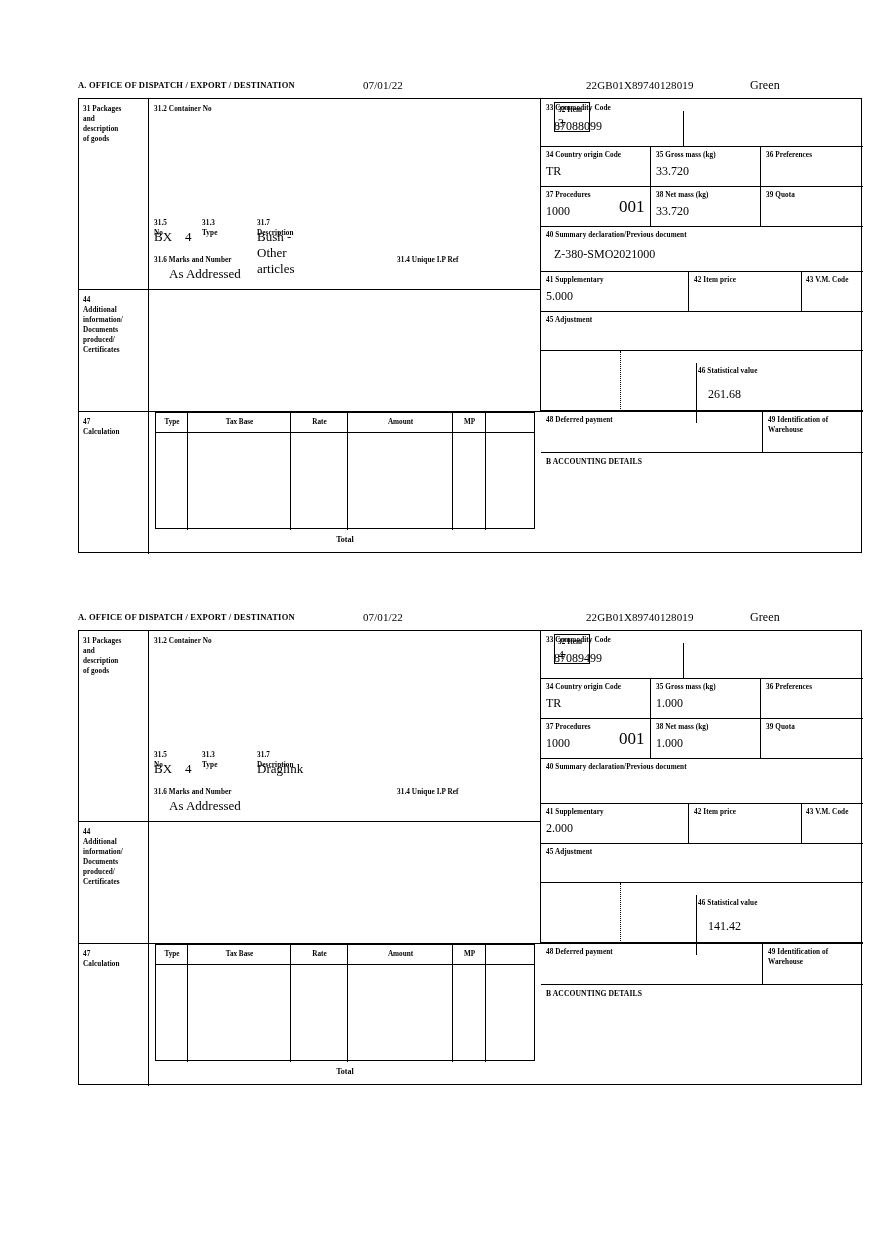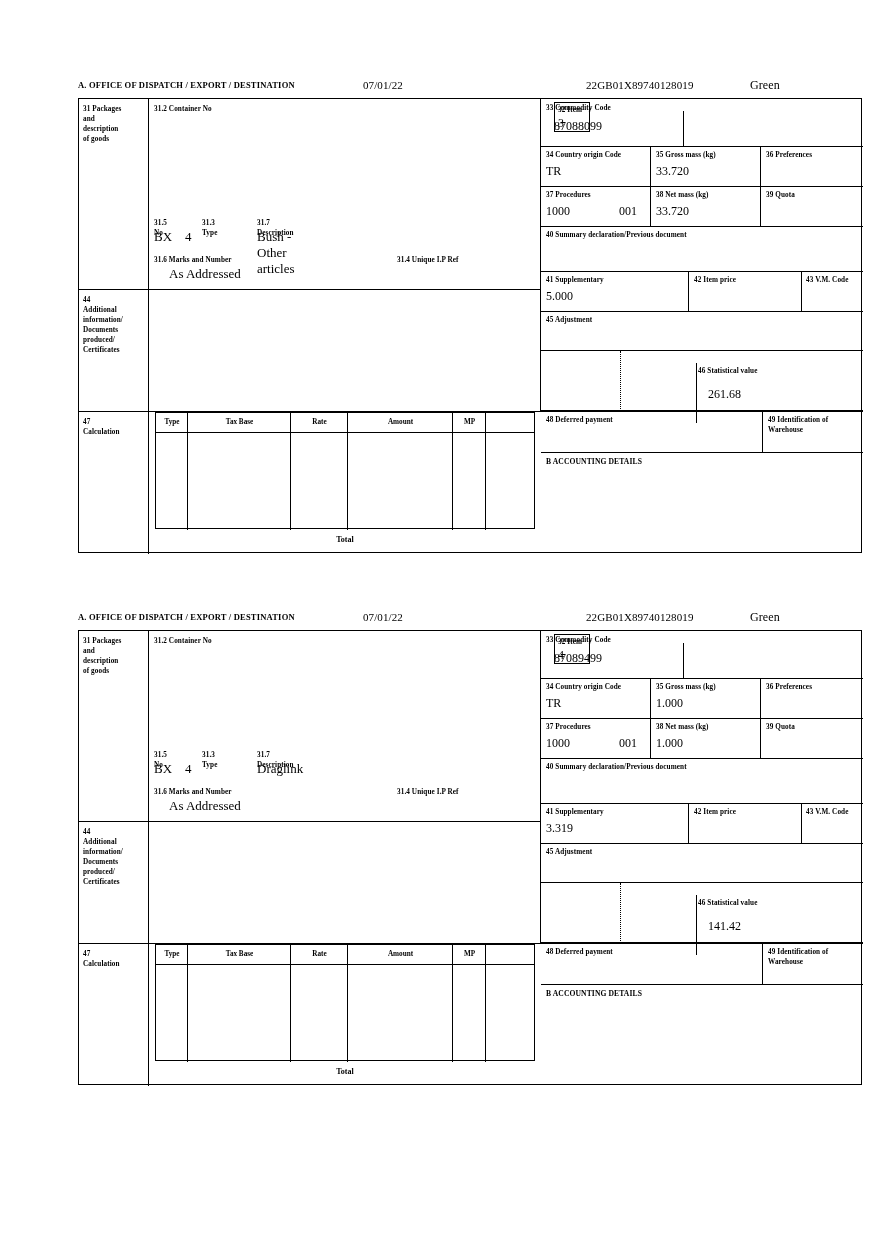--- a/index.html
+++ b/index.html
@@ -163,21 +163,21 @@
   .c36 {
     left: 682px; top: 48px; width: 102px; height: 40px;
     border-bottom: 1.2px solid #000;
     padding: 3px 0 0 5px;
   }
   .c37 {
     left: 462px; top: 88px; width: 110px; height: 40px;
     border-bottom: 1.2px solid #000; border-right: 1.2px solid #000;
     padding: 3px 0 0 5px;
   }
-  .c37 .v2 { position: absolute; left: 78px; top: 17px; font-size: 12px; }
+  .c37 .v2 { position: absolute; left: 78px; top: 10px; font-size: 17px; }
   .c38 {
     left: 572px; top: 88px; width: 110px; height: 40px;
     border-bottom: 1.2px solid #000; border-right: 1.2px solid #000;
     padding: 3px 0 0 5px;
   }
   .c39 {
     left: 682px; top: 88px; width: 102px; height: 40px;
     border-bottom: 1.2px solid #000;
     padding: 3px 0 0 5px;
   }
@@ -356,20 +356,21 @@
         <div class="lbl">38 Net mass (kg)</div>
         <div class="val" style="margin-top:4px">33.720</div>
       </div>
       <div class="cell c39">
         <div class="lbl">39 Quota</div>
         <div class="val" style="margin-top:4px"></div>
       </div>
 
       <div class="cell c40">
         <div class="lbl">40 Summary declaration/Previous document</div>
+        <div class="v">Z-380-SMO2021000</div>
       </div>
 
       <div class="cell c41">
         <div class="lbl">41 Supplementary</div>
         <div class="val" style="margin-top:4px">5.000</div>
       </div>
       <div class="cell c42">
         <div class="lbl">42 Item price</div>
         <div class="val" style="margin-top:4px"></div>
       </div>
@@ -514,21 +515,21 @@
         <div class="lbl">39 Quota</div>
         <div class="val" style="margin-top:4px"></div>
       </div>
 
       <div class="cell c40">
         <div class="lbl">40 Summary declaration/Previous document</div>
       </div>
 
       <div class="cell c41">
         <div class="lbl">41 Supplementary</div>
-        <div class="val" style="margin-top:4px">3.319</div>
+        <div class="val" style="margin-top:4px">2.000</div>
       </div>
       <div class="cell c42">
         <div class="lbl">42 Item price</div>
         <div class="val" style="margin-top:4px"></div>
       </div>
       <div class="cell c43">
         <div class="lbl">43 V.M. Code</div>
         <div class="val" style="margin-top:4px"></div>
       </div>
 

